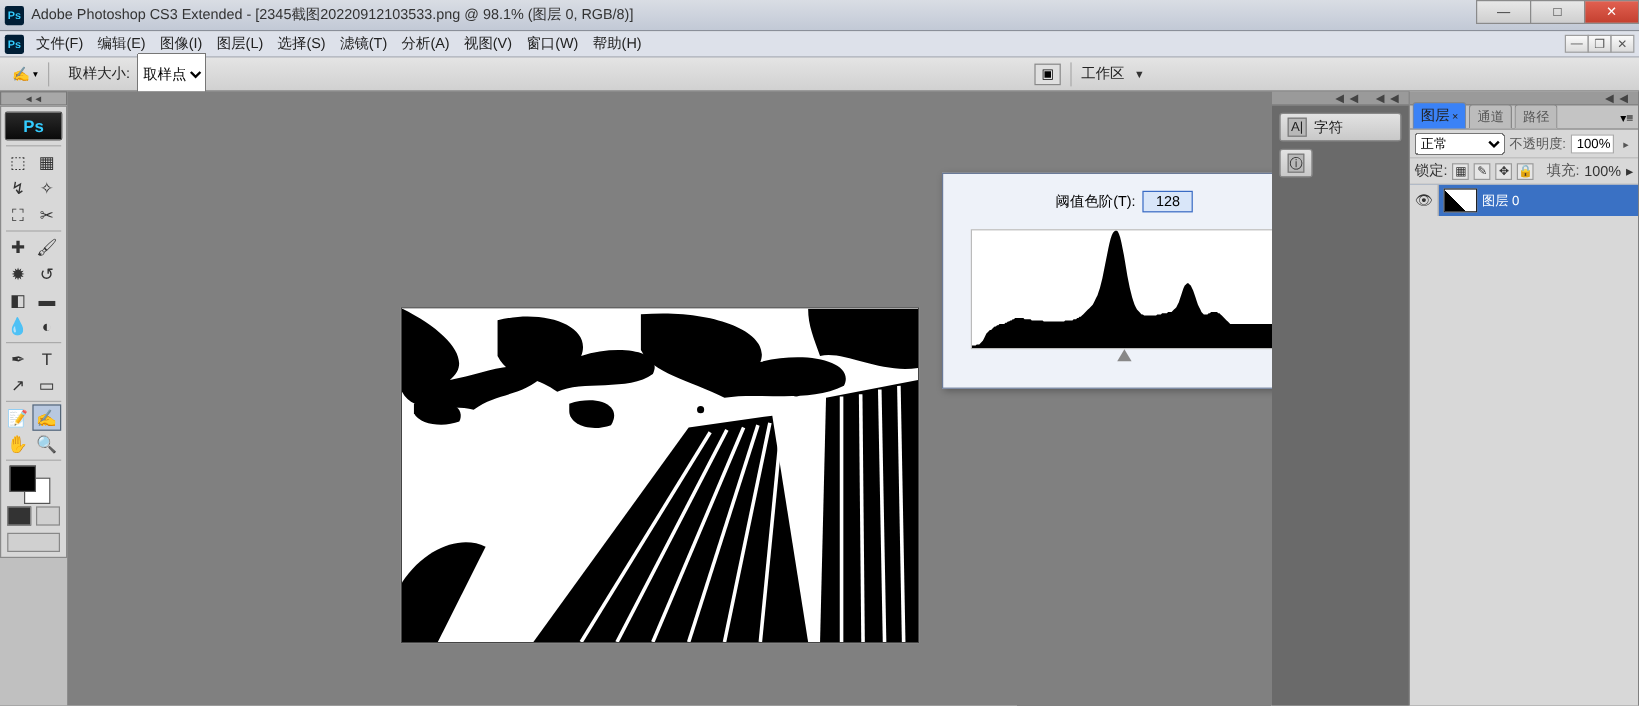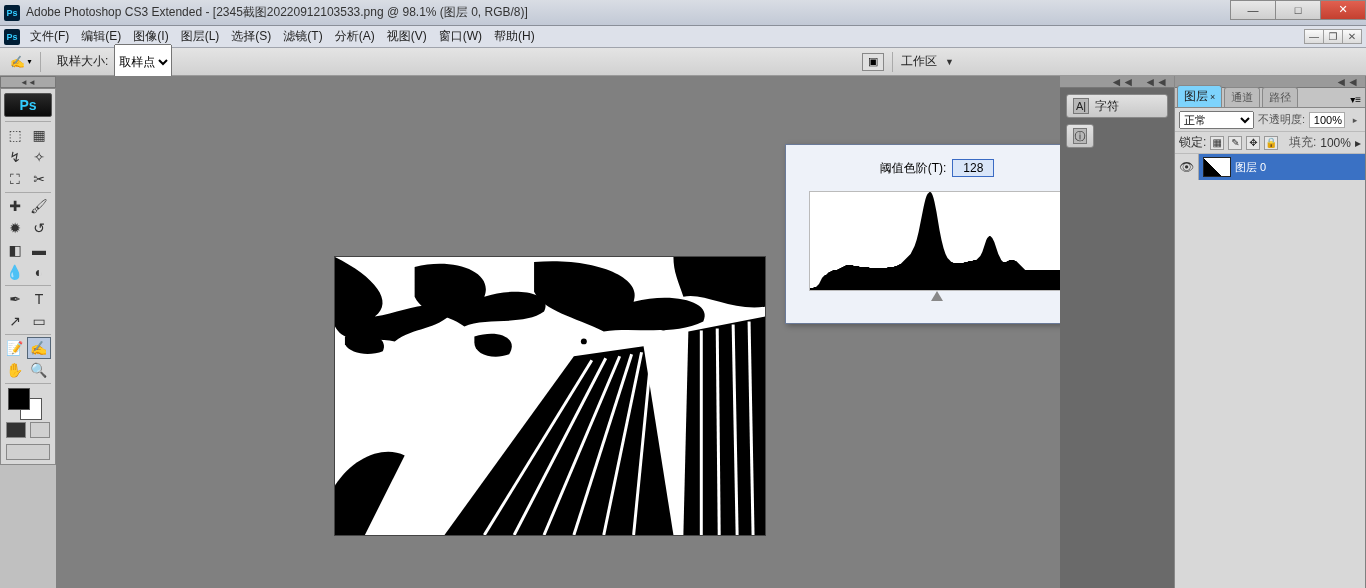--- a/index.html
+++ b/index.html
@@ -69,21 +69,21 @@
 
 .right-dock { position:absolute; right:0; top:76px; width:306px; height:512px; display:flex; }
 .collapsed-strip { width:114px; background:#6a6a6a; position:relative; }
 .collapsed-strip .strip-top { height:12px; background:#9a9a9a; border-bottom:1px solid #777; display:flex; justify-content:flex-end; align-items:center; font-size:9px; color:#444; gap:10px; padding-right:6px;}
 .collapsed-strip .iconbtn { margin:6px 6px 0; height:24px; width:102px; background:linear-gradient(#e2e2e2,#c8c8c8); border:1px solid #888; border-radius:3px; display:flex; align-items:center; gap:6px; padding:0 6px; font-size:12px; color:#222;}
 .collapsed-strip .iconbtn .ic { width:16px; height:16px; background:#b8b8b8; border:1px solid #777; display:flex; align-items:center; justify-content:center; font-size:11px;}
 
 .panels { width:191px; background:#d8d8d8; border-left:1px solid #888; display:flex; flex-direction:column; }
 .panels .p-top { height:12px; background:#9a9a9a; border-bottom:1px solid #777; display:flex; justify-content:flex-end; align-items:center; font-size:9px; color:#444; padding-right:6px; gap:4px;}
 .panels .tabs { height:20px; background:#c4c4c4; display:flex; align-items:flex-end; border-bottom:1px solid #888; }
-.panels .tab { padding:2px 6px; background:#7dd3fc; border:1px solid #888; border-bottom:none; margin-left:2px; border-radius:3px 3px 0 0; font-size:11px; color:#222;}
+.panels .tab { padding:2px 6px; background:#3b82f6; border:1px solid #888; border-bottom:none; margin-left:2px; border-radius:3px 3px 0 0; font-size:11px; color:#222;}
 .panels .tab.inactive { background:#bcbcbc; color:#555;}
 .panels .tabs .x { margin-left:2px; font-size:9px; }
 .panels .blend-row { height:24px; display:flex; align-items:center; padding:0 4px; gap:4px; border-bottom:1px solid #bbb;}
 .panels .blend-row select { flex:1 1 68px; height:18px; font-size:11px;}
 .panels .blend-row .lbl { font-size:11px; color:#555;}
 .panels .blend-row .pct { width:36px; height:16px; border:1px solid #aaa; background:#fff; font-size:11px; text-align:right; padding-right:2px; line-height:14px;}
 .panels .blend-row .pb { width:12px; font-size:9px; color:#555; text-align:center;}
 .panels .lock-row { height:22px; display:flex; align-items:center; padding:0 4px; gap:4px; border-bottom:1px solid #bbb; font-size:11px; color:#333;}
 .panels .lock-row .ic { width:14px; height:14px; border:1px solid #999; background:#e6e6e6; font-size:10px; display:flex; align-items:center; justify-content:center;}
 .panels .lock-row .fill-lbl { margin-left:auto; color:#555;}

